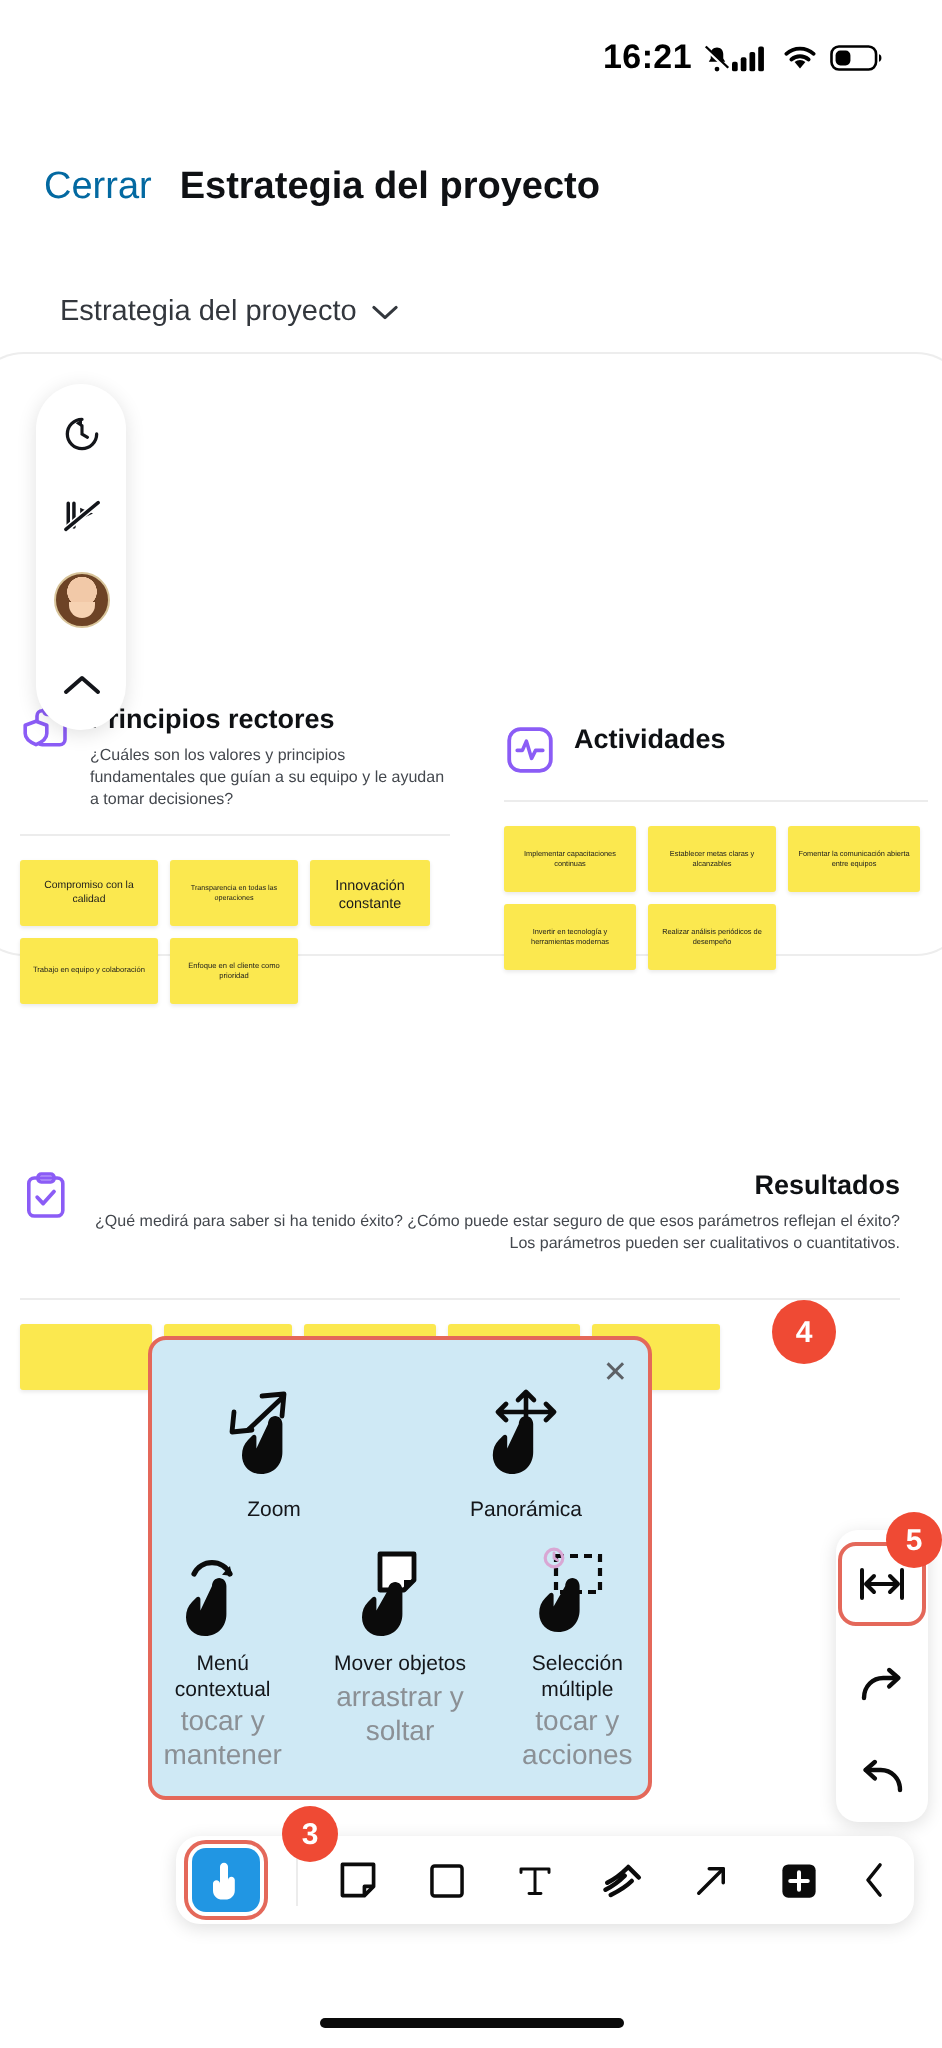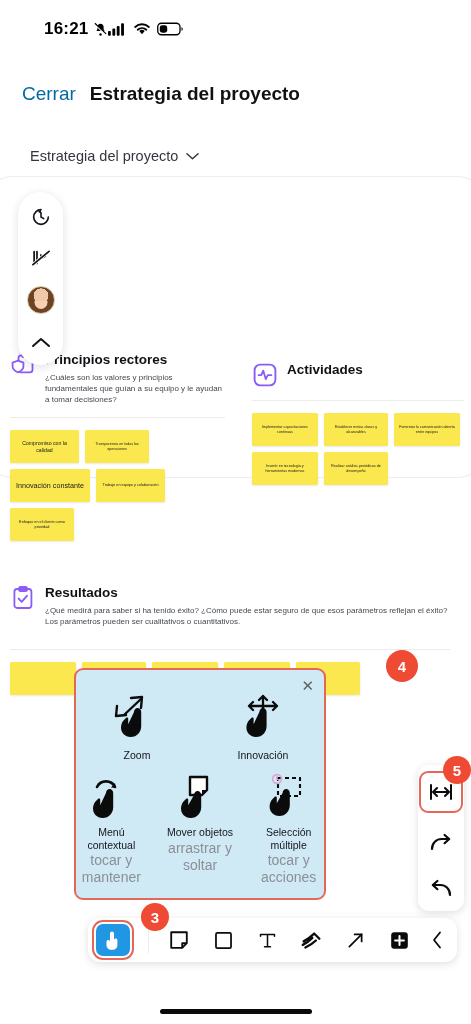--- a/index.html
+++ b/index.html
@@ -7,21 +7,21 @@
     width: 471px; height: 1024px;
     font-family: "Liberation Sans", sans-serif;
     background: #ffffff;
     overflow: hidden;
   }
   #app { position: relative; width: 471px; height: 1024px; background:#fff; }
 
   
   .statusbar {
     position: absolute; top: 0; left: 0; width: 471px; height: 58px;
-    display: flex; align-items: center; justify-content: flex-start;
+    display: flex; align-items: center; justify-content: flex-end;
     padding: 0 30px 0 44px; background: #fff;
   }
   .sb-left { display: flex; align-items: center; gap: 5px; }
   .sb-time { font-size: 17px; font-weight: bold; color: #000; letter-spacing: .2px; }
   .sb-right { display: flex; align-items: center; gap: 6px; }
 
   
   .header {
     position: absolute; top: 58px; left: 0; width: 471px; height: 72px;
     display: flex; align-items: center; gap: 14px; padding: 0 22px;
@@ -243,21 +243,21 @@
         </span>
         <div>
           <div class="card-title">Principios rectores</div>
           <div class="card-desc">¿Cuáles son los valores y principios fundamentales que guían a su equipo y le ayudan a tomar decisiones?</div>
         </div>
       </div>
       <div class="card-sep"></div>
       <div class="notes">
         <div class="note" style="width:69px;height:33px;font-size:5.2px;">Compromiso con la calidad</div>
         <div class="note" style="width:64px;height:33px;font-size:3.6px;">Transparencia en todas las operaciones</div>
-        <div class="note" style="width:80px;height:33px;font-size:7.2px;">Innovación constante</div>
+        <div class="note" style="width:60px;height:33px;font-size:7.2px;">Innovación constante</div>
         <div class="note" style="width:69px;height:33px;font-size:3.8px;">Trabajo en equipo y colaboración</div>
         <div class="note" style="width:64px;height:33px;font-size:3.8px;">Enfoque en el cliente como prioridad</div>
       </div>
     </div>
 
     <div class="card" style="left:252px; top:232px; width:212px;">
       <div class="card-head">
         <span class="card-icon">
           <svg width="26" height="26" viewBox="0 0 26 26">
             <rect x="2.6" y="2.6" width="20.8" height="20.8" rx="5.6" fill="none" stroke="#8b5cf6" stroke-width="1.9"></rect>
@@ -271,21 +271,21 @@
       <div class="card-sep"></div>
       <div class="notes">
         <div class="note" style="width:66px;height:33px;font-size:3.7px;">Implementar capacitaciones continuas</div>
         <div class="note" style="width:64px;height:33px;font-size:3.7px;">Establecer metas claras y alcanzables</div>
         <div class="note" style="width:66px;height:33px;font-size:3.7px;">Fomentar la comunicación abierta entre equipos</div>
         <div class="note" style="width:66px;height:33px;font-size:3.7px;">Invertir en tecnología y herramientas modernas</div>
         <div class="note" style="width:64px;height:33px;font-size:3.7px;">Realizar análisis periódicos de desempeño</div>
       </div>
     </div>
 
-    <div class="card" style="left:10px; top:455px; width:440px;">
+    <div class="card" style="left:10px; top:455px; width:440px;text-align:right;">
       <div class="card-head">
         <span class="card-icon">
           <svg width="26" height="26" viewBox="0 0 26 26">
             <rect x="4.4" y="4" width="17" height="19" rx="2.8" fill="none" stroke="#8b5cf6" stroke-width="1.8"></rect>
             <rect x="9" y="2" width="8" height="4" rx="1.6" fill="none" stroke="#8b5cf6" stroke-width="1.8"></rect>
             <path d="M8.6 13.6l3 3.2 5.4-6" stroke="#8b5cf6" stroke-width="1.9" fill="none" stroke-linecap="round" stroke-linejoin="round"></path>
           </svg>
         </span>
         <div>
           <div class="card-title">Resultados</div>
@@ -319,21 +319,21 @@
         <div class="gp-label">Zoom</div>
       </div>
       <div class="gp-item">
         <span class="gp-ico">
           <svg width="48" height="52" viewBox="0 0 48 52">
             <path d="M24 2v16M24 2l-4 4M24 2l4 4" stroke="#0b0b0b" stroke-width="2.3" fill="none" stroke-linecap="round" stroke-linejoin="round"></path>
             <path d="M10 12h28M10 12l4-4M10 12l4 4M38 12l-4-4M38 12l-4 4" stroke="#0b0b0b" stroke-width="2.3" fill="none" stroke-linecap="round" stroke-linejoin="round"></path>
             <path d="M20.4 18c0-2.2 1.6-4 3.6-4s3.6 1.8 3.6 4v14c0 6-4 11-10.6 11-5.6 0-9.6-4-9.6-9.4 0-3 1-5.6 3-7.6l2.2-2.2c.8-.8 2-.4 2 .8v5.6" fill="#0b0b0b"></path>
           </svg>
         </span>
-        <div class="gp-label">Innovación</div>
+        <div class="gp-label">Panorámica</div>
       </div>
     </div>
 
     <div class="gp-row gp-row2">
       <div class="gp-item">
         <span class="gp-ico">
           <svg width="46" height="50" viewBox="0 0 46 50">
             <path d="M9 14a10 10 0 0118 0" stroke="#0b0b0b" stroke-width="2.6" fill="none" stroke-linecap="round"></path>
             <path d="M27 10l1 5-5-0.6" fill="#0b0b0b"></path>
             <path d="M18 20c0-2.2 1.6-4 3.6-4s3.6 1.8 3.6 4v14c0 6-4 11-10.6 11-5.6 0-9.6-4-9.6-9.4 0-3 1-5.6 3-7.6l2.2-2.2c.8-.8 2-.4 2 .8v5.6" fill="#0b0b0b"></path>

